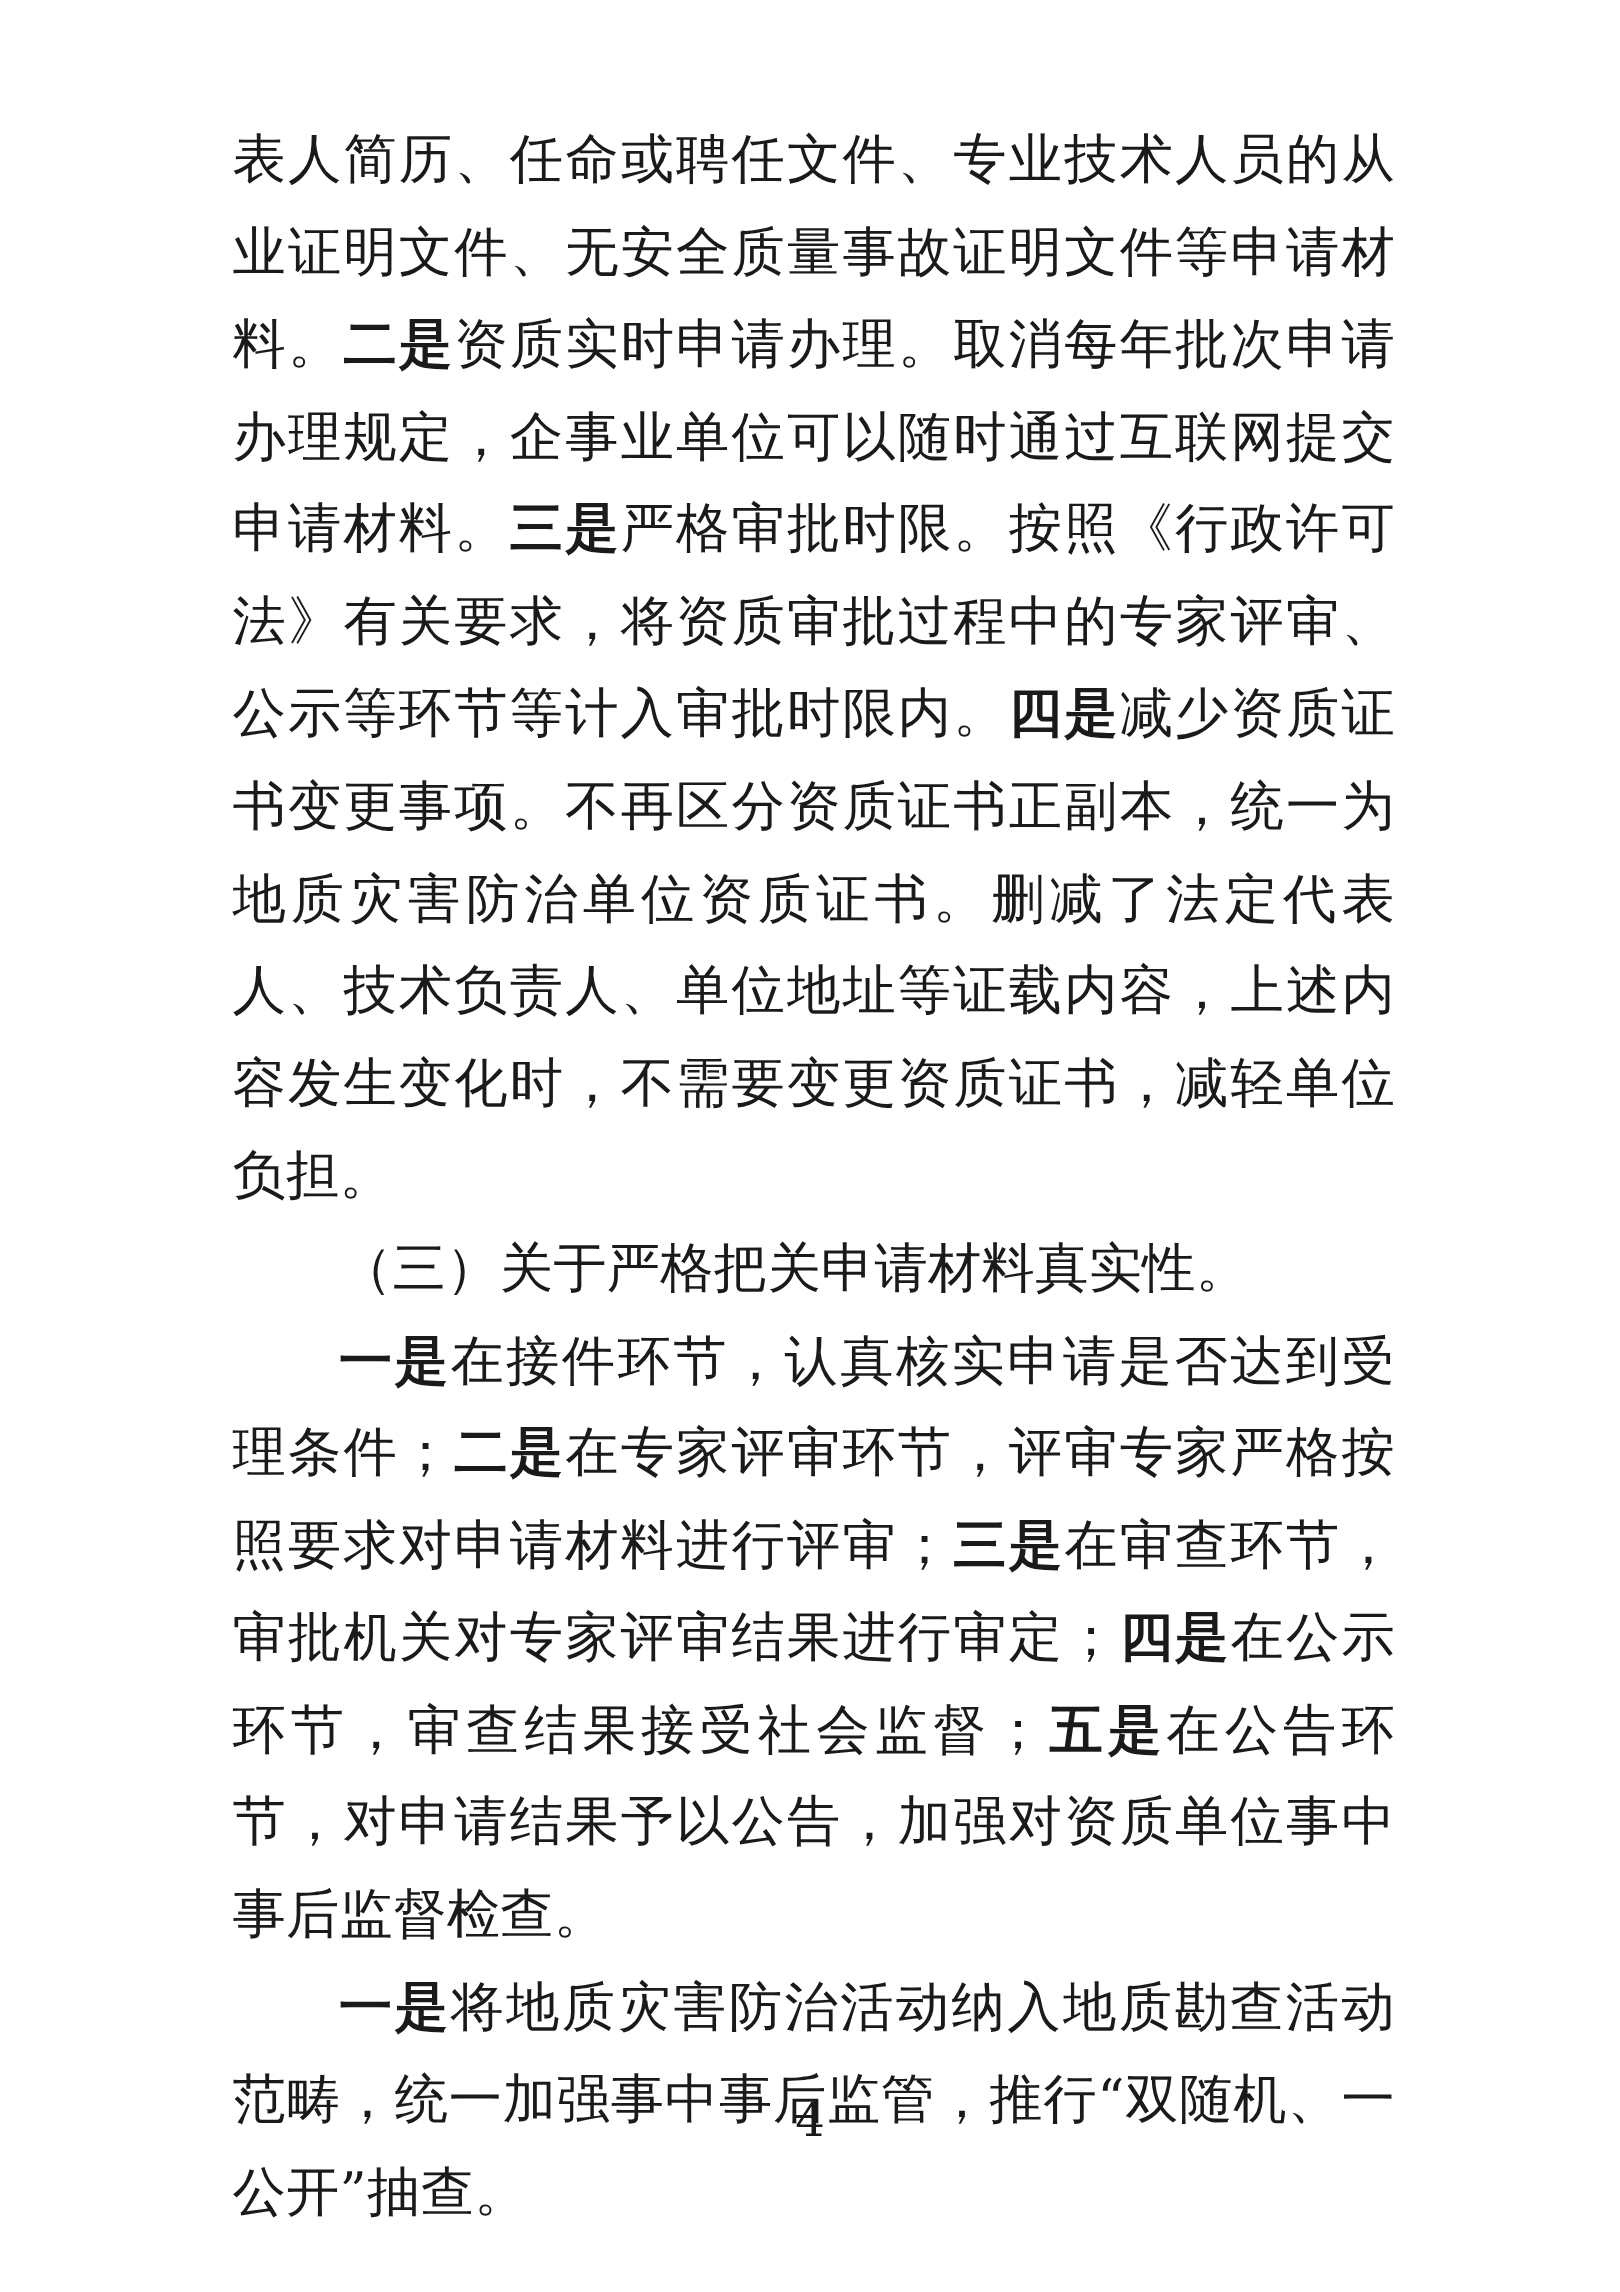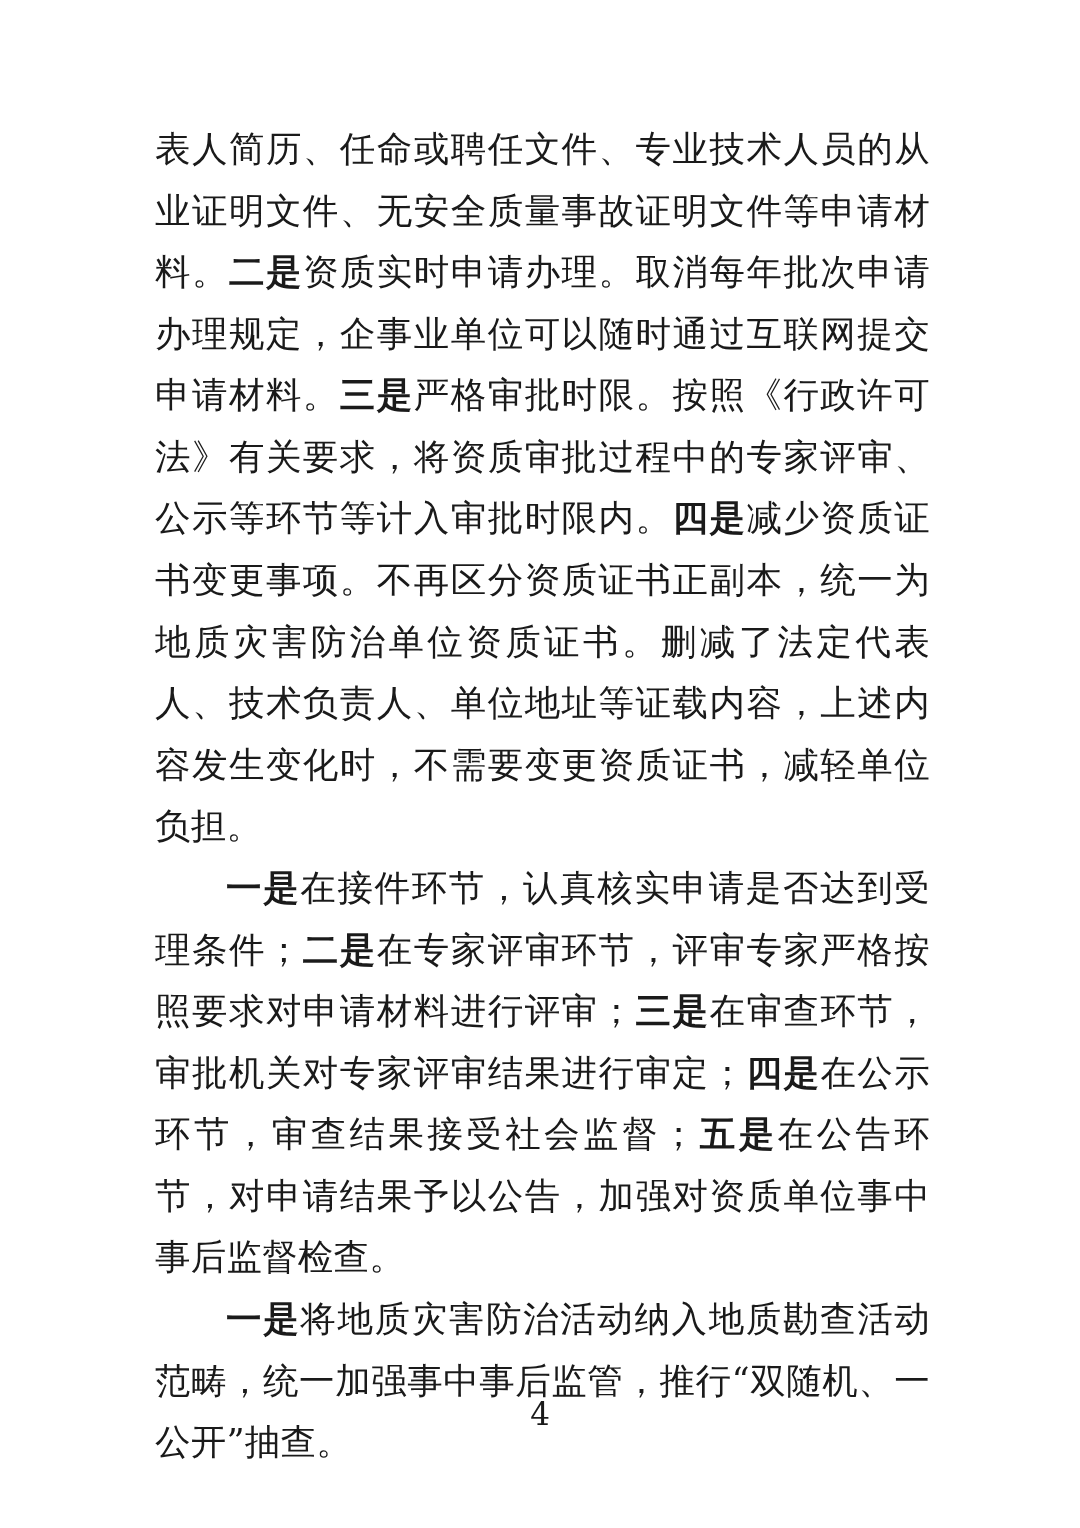--- a/index.html
+++ b/index.html
@@ -12,21 +12,21 @@
     height: 1528px;
     font-family: "DejaVu Serif", "Liberation Serif", serif;
     color: #1a1a1a;
     position: relative;
     overflow: hidden;
   }
   .page {
     box-sizing: border-box;
     width: 1080px;
     height: 1528px;
-    padding: 118px 150px 0 155px;
+    padding: 76px 150px 0 155px;
     position: relative;
   }
   .doc-body {
     font-size: 35.5px;
     line-height: 1.735;
     letter-spacing: 0.2px;
     text-align: justify;
     text-justify: inter-ideograph;
   }
   .para {
@@ -54,17 +54,18 @@
   .runs > span {
     white-space: pre-wrap;
   }
 </style>
 </head>
 <body>
 
 <div class="page">
   <div class="doc-body" id="doc-body">
       <div class="para runs"><span>表人简历、任命或聘任文件、专业技术人员的从业证明文件、无安全质量事故证明文件等申请材料。</span><span class="b">二是</span><span>资质实时申请办理。取消每年批次申请办理规定，企事业单位可以随时通过互联网提交申请材料。</span><span class="b">三是</span><span>严格审批时限。按照《行政许可法》有关要求，将资质审批过程中的专家评审、公示等环节等计入审批时限内。</span><span class="b">四是</span><span>减少资质证书变更事项。不再区分资质证书正副本，统一为地质灾害防治单位资质证书。删减了法定代表人、技术负责人、单位地址等证载内容，上述内容发生变化时，不需要变更资质证书，减轻单位负担。</span></div>
+      <div class="para runs indent"><span>（三）关于严格把关申请材料真实性。</span></div>
       <div class="para runs indent"><span class="b">一是</span><span>在接件环节，认真核实申请是否达到受理条件；</span><span class="b">二是</span><span>在专家评审环节，评审专家严格按照要求对申请材料进行评审；</span><span class="b">三是</span><span>在审查环节，审批机关对专家评审结果进行审定；</span><span class="b">四是</span><span>在公示环节，审查结果接受社会监督；</span><span class="b">五是</span><span>在公告环节，对申请结果予以公告，加强对资质单位事中事后监督检查。</span></div>
       <div class="para runs indent"><span class="b">一是</span><span>将地质灾害防治活动纳入地质勘查活动范畴，统一加强事中事后监管，推行“双随机、一公开”抽查。</span></div>
     </div>
   <div class="page-number">4</div>
 </div>
 
 </body></html>

